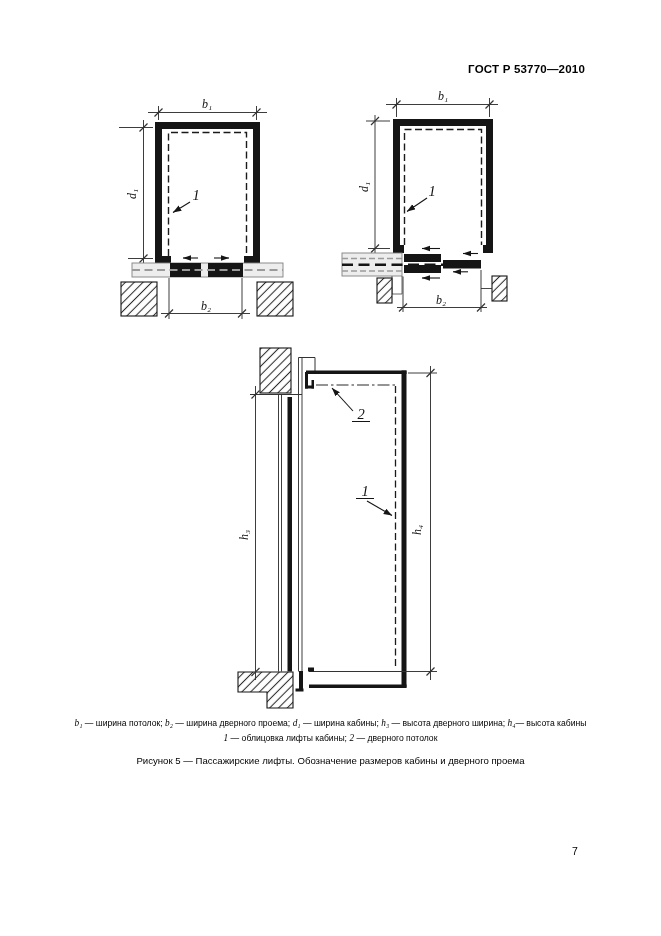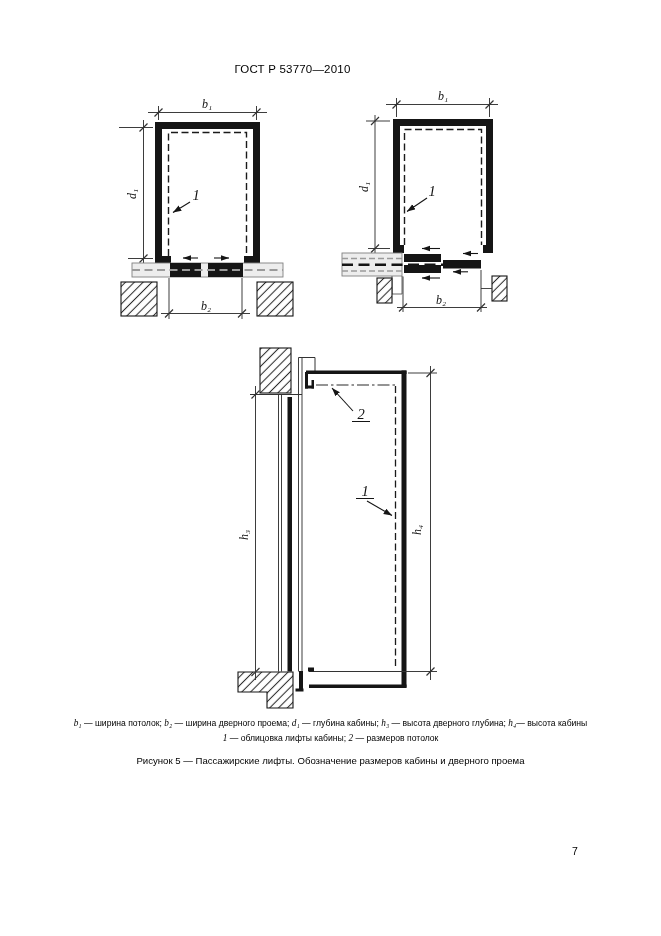--- a/index.html
+++ b/index.html
@@ -2,22 +2,22 @@
 <html><head>
 <meta charset="utf-8">
 <style>
   html,body{margin:0;padding:0;background:#888;}
   .page{
     position:relative;width:661px;height:936px;background:#ffffff;
     margin:0 auto;overflow:hidden;
     font-family:"Liberation Sans",sans-serif;color:#111;
   }
   .doc-header{
-    position:absolute;top:63px;left:0;right:76px;text-align:center;
-    font-size:11.5px;font-weight:normal;letter-spacing:.2px;color:#000;
+    position:absolute;top:63px;left:0;right:76px;text-align:right;
+    font-size:11.5px;font-weight:bold;letter-spacing:.2px;color:#000;
   }
   svg.drawing{position:absolute;left:0;top:0;}
   .legend{
     position:absolute;top:716px;left:0;width:100%;text-align:center;
     font-size:8.6px;line-height:14.5px;color:#000;
   }
   .legend .sym{font-style:italic;font-family:"Liberation Serif",serif;font-size:9.3px;}
   .fig-caption{
     position:absolute;top:755px;left:0;width:100%;text-align:center;
     font-size:9.6px;color:#000;
@@ -211,24 +211,24 @@
       <line x1="352" y1="421.5" x2="370" y2="421.5" stroke="#151515" stroke-width="1"></line>
 
       <line x1="367" y1="501" x2="392" y2="515.5" stroke="#151515" stroke-width="1.1" marker-end="url(#arrowM)"></line>
       <text class="callout" x="365" y="496" text-anchor="middle">1</text>
       <line x1="356" y1="498.5" x2="374" y2="498.5" stroke="#151515" stroke-width="1"></line>
     </g>
   </svg>
 
   <div class="legend">
     <div>
-      <span class="sym">b₁</span><span> — ширина потолок; </span><span class="sym">b₂</span><span> — ширина дверного проема; </span><span class="sym">d₁</span><span> — глубина кабины; </span><span class="sym">h₃</span><span> — высота дверного глубина; </span><span class="sym">h₄</span><span>— высота кабины</span>
+      <span class="sym">b₁</span><span> — ширина потолок; </span><span class="sym">b₂</span><span> — ширина дверного проема; </span><span class="sym">d₁</span><span> — ширина кабины; </span><span class="sym">h₃</span><span> — высота дверного ширина; </span><span class="sym">h₄</span><span>— высота кабины</span>
     </div>
     <div>
-      <span class="sym">1</span><span> — облицовка лифты кабины; </span><span class="sym">2</span><span> — размеров потолок</span>
+      <span class="sym">1</span><span> — облицовка лифты кабины; </span><span class="sym">2</span><span> — дверного потолок</span>
     </div>
   </div>
 
   <div class="fig-caption">Рисунок 5 — Пассажирские лифты. Обозначение размеров кабины и дверного проема</div>
 
   <div class="page-number">7</div>
 
 </div>
 
 </body></html>

